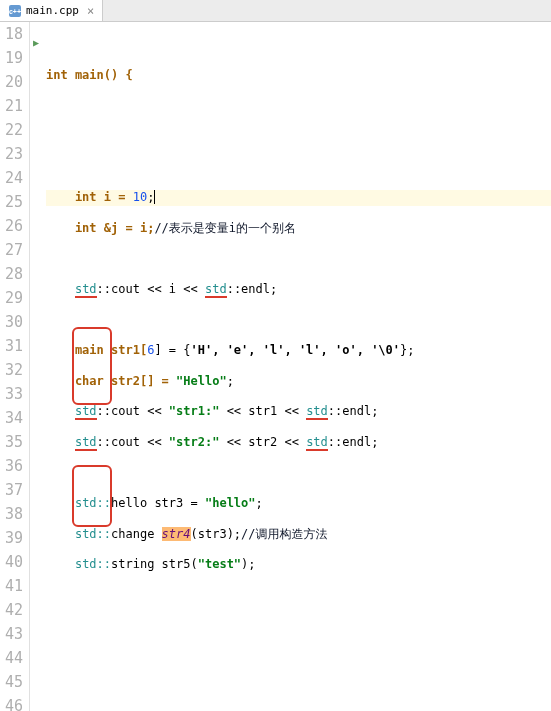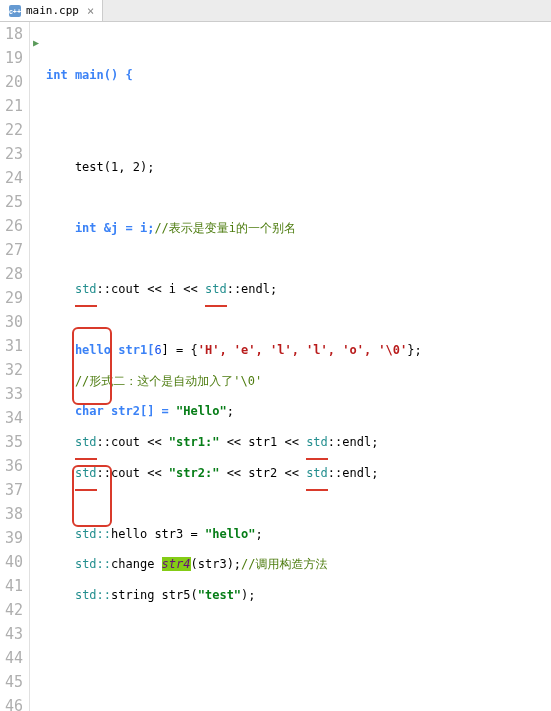--- a/index.html
+++ b/index.html
@@ -69,28 +69,28 @@
   }
   .code {
     flex: 1;
     font-size: 12px;
     line-height: 15.3px;
     white-space: pre;
     position: relative;
   }
   .line { height: 15.3px; display: block; }
   .hl { background: #fffae3; display: block; }
-  .kw { color: #3b82f6; font-weight: bold; }
+  .kw { color: #a16207; font-weight: bold; }
   .str { color: #067d17; font-weight: bold; }
-  .strchar { color: #b91c1c; font-weight: bold; }
-  .cmt { color: #4d7c0f; }
+  .strchar { color: #000000; font-weight: bold; }
+  .cmt { color: #0f172a; }
   .num { color: #1750eb; }
   .std { color: #248f8f; }
   .strname { color: #660e7a; font-style: italic; }
-  .err { border-bottom: 2px solid #d93a2b; padding-bottom: 9px; }
+  .err { border-bottom: 2px solid #d93a2b; padding-bottom: 0; }
   .box-mark {
     border: 2px solid #d93a2b;
     border-radius: 6px;
     position: absolute;
     pointer-events: none;
   }
   .cursor { border-left: 1px solid #000; }
 </style>
 </head>
 <body>
@@ -156,34 +156,33 @@
 62
 </div>
   <div class="marker-col">
     <span class="run-marker" style="top:15.3px;">▶</span>
   </div>
   <div class="code">
 <span class="line"></span>
 <span class="line"><span class="kw">int main() {</span></span>
 <span class="line"></span>
 <span class="line"></span>
-<span class="line"><span>    test(1, 2);</span></span>
-<span class="line"></span>
+<span class="line"></span>
+<span class="line hl"><span class="kw">    int i = </span><span class="num">10</span><span>;</span><span class="cursor"></span></span>
 <span class="line"><span class="kw">    int &amp;j = i;</span><span class="cmt">//表示是变量i的一个别名</span></span>
 <span class="line"></span>
 <span class="line"><span>    </span><span class="std err">std</span><span>::cout &lt;&lt; i &lt;&lt; </span><span class="std err">std</span><span>::endl;</span></span>
 <span class="line"></span>
-<span class="line"><span class="kw">    hello str1[</span><span class="num">6</span><span>] = {</span><span class="strchar">'H', 'e', 'l', 'l', 'o', '\0'</span><span>};</span></span>
-<span class="line"><span class="cmt">    //形式二：这个是自动加入了'\0'</span></span>
+<span class="line"><span class="kw">    main str1[</span><span class="num">6</span><span>] = {</span><span class="strchar">'H', 'e', 'l', 'l', 'o', '\0'</span><span>};</span></span>
 <span class="line"><span class="kw">    char str2[] = </span><span class="str">"Hello"</span><span>;</span></span>
 <span class="line"><span>    </span><span class="std err">std</span><span>::cout &lt;&lt; </span><span class="str">"str1:"</span><span> &lt;&lt; str1 &lt;&lt; </span><span class="std err">std</span><span>::endl;</span></span>
 <span class="line"><span>    </span><span class="std err">std</span><span>::cout &lt;&lt; </span><span class="str">"str2:"</span><span> &lt;&lt; str2 &lt;&lt; </span><span class="std err">std</span><span>::endl;</span></span>
 <span class="line"></span>
 <span class="line"><span>    </span><span class="std">std::</span><span>hello str3 = </span><span class="str">"hello"</span><span>;</span></span>
-<span class="line"><span>    </span><span class="std">std::</span><span>change </span><span class="strname" style="background:#84cc16;">str4</span><span>(str3);</span><span class="cmt">//调用构造方法</span></span>
+<span class="line"><span>    </span><span class="std">std::</span><span>change </span><span class="strname" style="background:#fdba74;">str4</span><span>(str3);</span><span class="cmt">//调用构造方法</span></span>
 <span class="line"><span>    </span><span class="std">std::</span><span>string str5(</span><span class="str">"test"</span><span>);</span></span>
 
 
 
 
 
 
 
 
 

